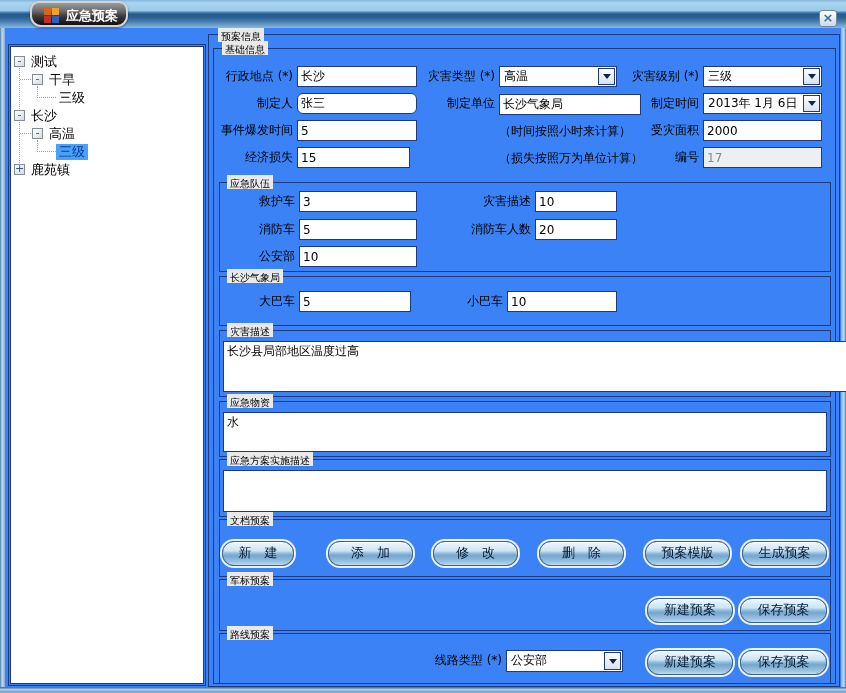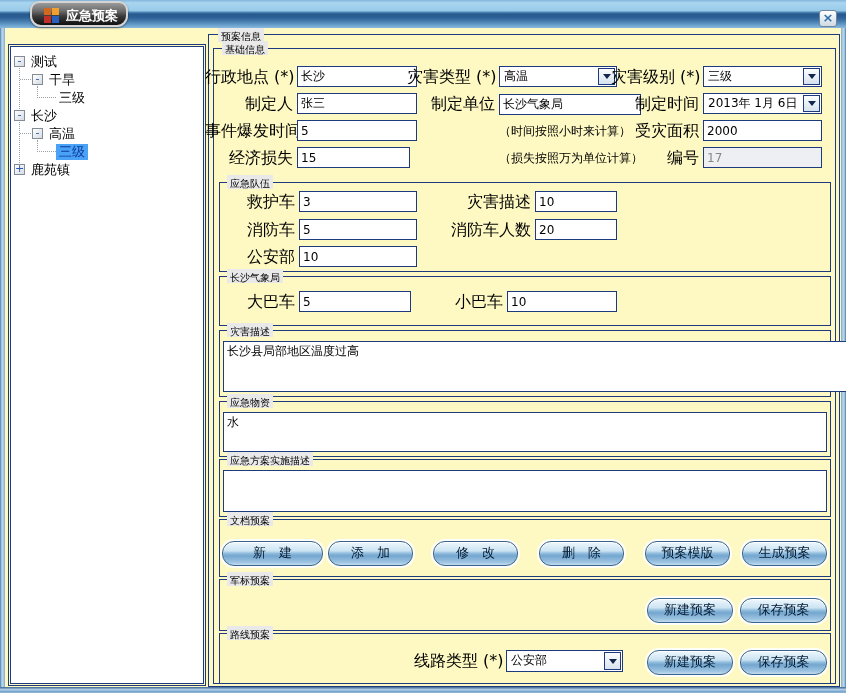--- a/index.html
+++ b/index.html
@@ -1,18 +1,18 @@
 <!DOCTYPE html>
 <html><head>
 <meta charset="utf-8">
 <style>
   * { margin:0; padding:0; box-sizing:border-box; cursor:default; }
   body { font-family:"DejaVu Sans","Liberation Sans",sans-serif; background:#666; }
   #root { position:relative; width:846px; height:693px; overflow:hidden;
-          background:#fef9c3; outline:1px solid #35567a; }
+          background:#3b82f6; outline:1px solid #35567a; }
 
   
   .titlebar { position:absolute; left:0; top:0; width:846px; height:28px;
     background:linear-gradient(180deg,#85b5dc 0%,#a9d6f0 10%,#98cae9 38%,#4d85b5 44%,#27598e 50%,#2c6096 62%,#477cae 76%,#6fa6d1 92%,#8cb8dc 100%); }
   .apptab { position:absolute; left:30px; top:1px; width:98px; height:26px;
     background:linear-gradient(180deg,#9a9a9a,#6e6e6e 35%,#3a3a3a 60%,#111 100%);
     border:2px solid #d4d4d4; border-radius:9px 9px 11px 11px;
     box-shadow:0 1px 2px rgba(0,0,0,.5); }
   .apptab .ttl { position:absolute; left:34px; top:4px; color:#fff; font-size:13px; font-weight:bold; white-space:nowrap; }
   .appicon { position:absolute; left:12px; top:5px; width:15px; height:15px; }
@@ -38,21 +38,21 @@
     text-align:center; color:#2d56b0; z-index:4; }
   .dotv { position:absolute; width:0; border-left:1px dotted #9aa0a8; z-index:3; }
   .doth { position:absolute; height:0; border-top:1px dotted #9aa0a8; z-index:3; }
 
   
   .gbox { position:absolute; border:1px solid #1e3a7e; z-index:1; }
   .legend { position:absolute; height:14px; line-height:14px; font-size:10px;
     background:#e9e9e9; padding:2px 3px; white-space:nowrap; z-index:5; color:#000; }
 
   
-  .lbl { position:absolute; font-size:16px; color:#000; text-align:right; white-space:nowrap;
+  .lbl { position:absolute; font-size:12px; color:#000; text-align:right; white-space:nowrap;
     height:21px; line-height:21px; z-index:4; }
   .hint { position:absolute; font-size:12px; color:#000; white-space:nowrap; z-index:4; }
   .txt { position:absolute; height:21px; border:1px solid #1e3a7e; background:#fff;
     font-family:inherit; font-size:12px; padding:0 3px; outline:none; z-index:4; }
   .txt.ro { background:#edeff2; color:#888; }
   .ta { position:absolute; border:1px solid #1e3a7e; background:#fff; font-family:inherit;
     font-size:12px; padding:1px 3px; resize:none; outline:none; z-index:4; }
   .combo { position:absolute; height:21px; border:1px solid #1e3a7e; background:#fff; z-index:4; }
   .combo .val { position:absolute; left:4px; top:1px; font-size:12px; line-height:17px; white-space:nowrap; }
   .combo .dd { position:absolute; right:1px; top:1px; bottom:1px; width:17px;
@@ -146,21 +146,21 @@
   </div>
   <div class="lbl" style="left:611px;top:66px;width:88px">灾害级别 (*)</div>
   <div class="combo" style="left:703px;top:66px;width:119px">
     <span class="val">三级</span>
     <span class="dd">
         <span class="arrow"></span>
       </span>
   </div>
 
   <div class="lbl" style="left:205px;top:93px;width:88px">制定人</div>
-  <input class="txt" style="left: 297px; top: 93px; width: 120px;" value="张三">
+  <input class="txt" style="left: 297px; top: 93px; width: 120px; border-radius: 6px;" value="张三">
   <div class="lbl" style="left:407px;top:93px;width:88px">制定单位</div>
   <input class="txt" style="left: 499px; top: 94px; width: 142px;" value="长沙气象局">
   <div class="lbl" style="left:611px;top:93px;width:88px">制定时间</div>
   <div class="combo" style="left:703px;top:93px;width:119px">
     <span class="val">2013年 1月 6日</span>
     <span class="dd">
         <span class="arrow"></span>
       </span>
   </div>
 
@@ -189,21 +189,21 @@
 
   <div class="lbl" style="left:207px;top:291px;width:88px">大巴车</div>
   <input class="txt" style="left: 299px; top: 291px; width: 112px;" value="5">
   <div class="lbl" style="left:415px;top:291px;width:88px">小巴车</div>
   <input class="txt" style="left: 507px; top: 291px; width: 110px;" value="10">
 
   <textarea class="ta" style="left: 223px; top: 341px; width: 692px; height: 51px;">长沙县局部地区温度过高</textarea>
   <textarea class="ta" style="left: 223px; top: 412px; width: 604px; height: 40px;">水</textarea>
   <textarea class="ta" style="left: 223px; top: 470px; width: 604px; height: 42px;"></textarea>
 
-  <div class="btn" style="left:222px;top:541px;width:101px">新　建</div>
+  <div class="btn" style="left:222px;top:541px;width:72px">新　建</div>
   <div class="btn" style="left:328px;top:541px;width:85px">添　加</div>
   <div class="btn" style="left:433px;top:541px;width:85px">修　改</div>
   <div class="btn" style="left:539px;top:541px;width:85px">删　除</div>
   <div class="btn" style="left:645px;top:541px;width:85px">预案模版</div>
   <div class="btn" style="left:742px;top:541px;width:85px">生成预案</div>
 
   <div class="btn" style="left:647px;top:598px;width:86px">新建预案</div>
   <div class="btn" style="left:740px;top:598px;width:87px">保存预案</div>
 
   <div class="lbl" style="left:414px;top:650px;width:88px">线路类型 (*)</div>

